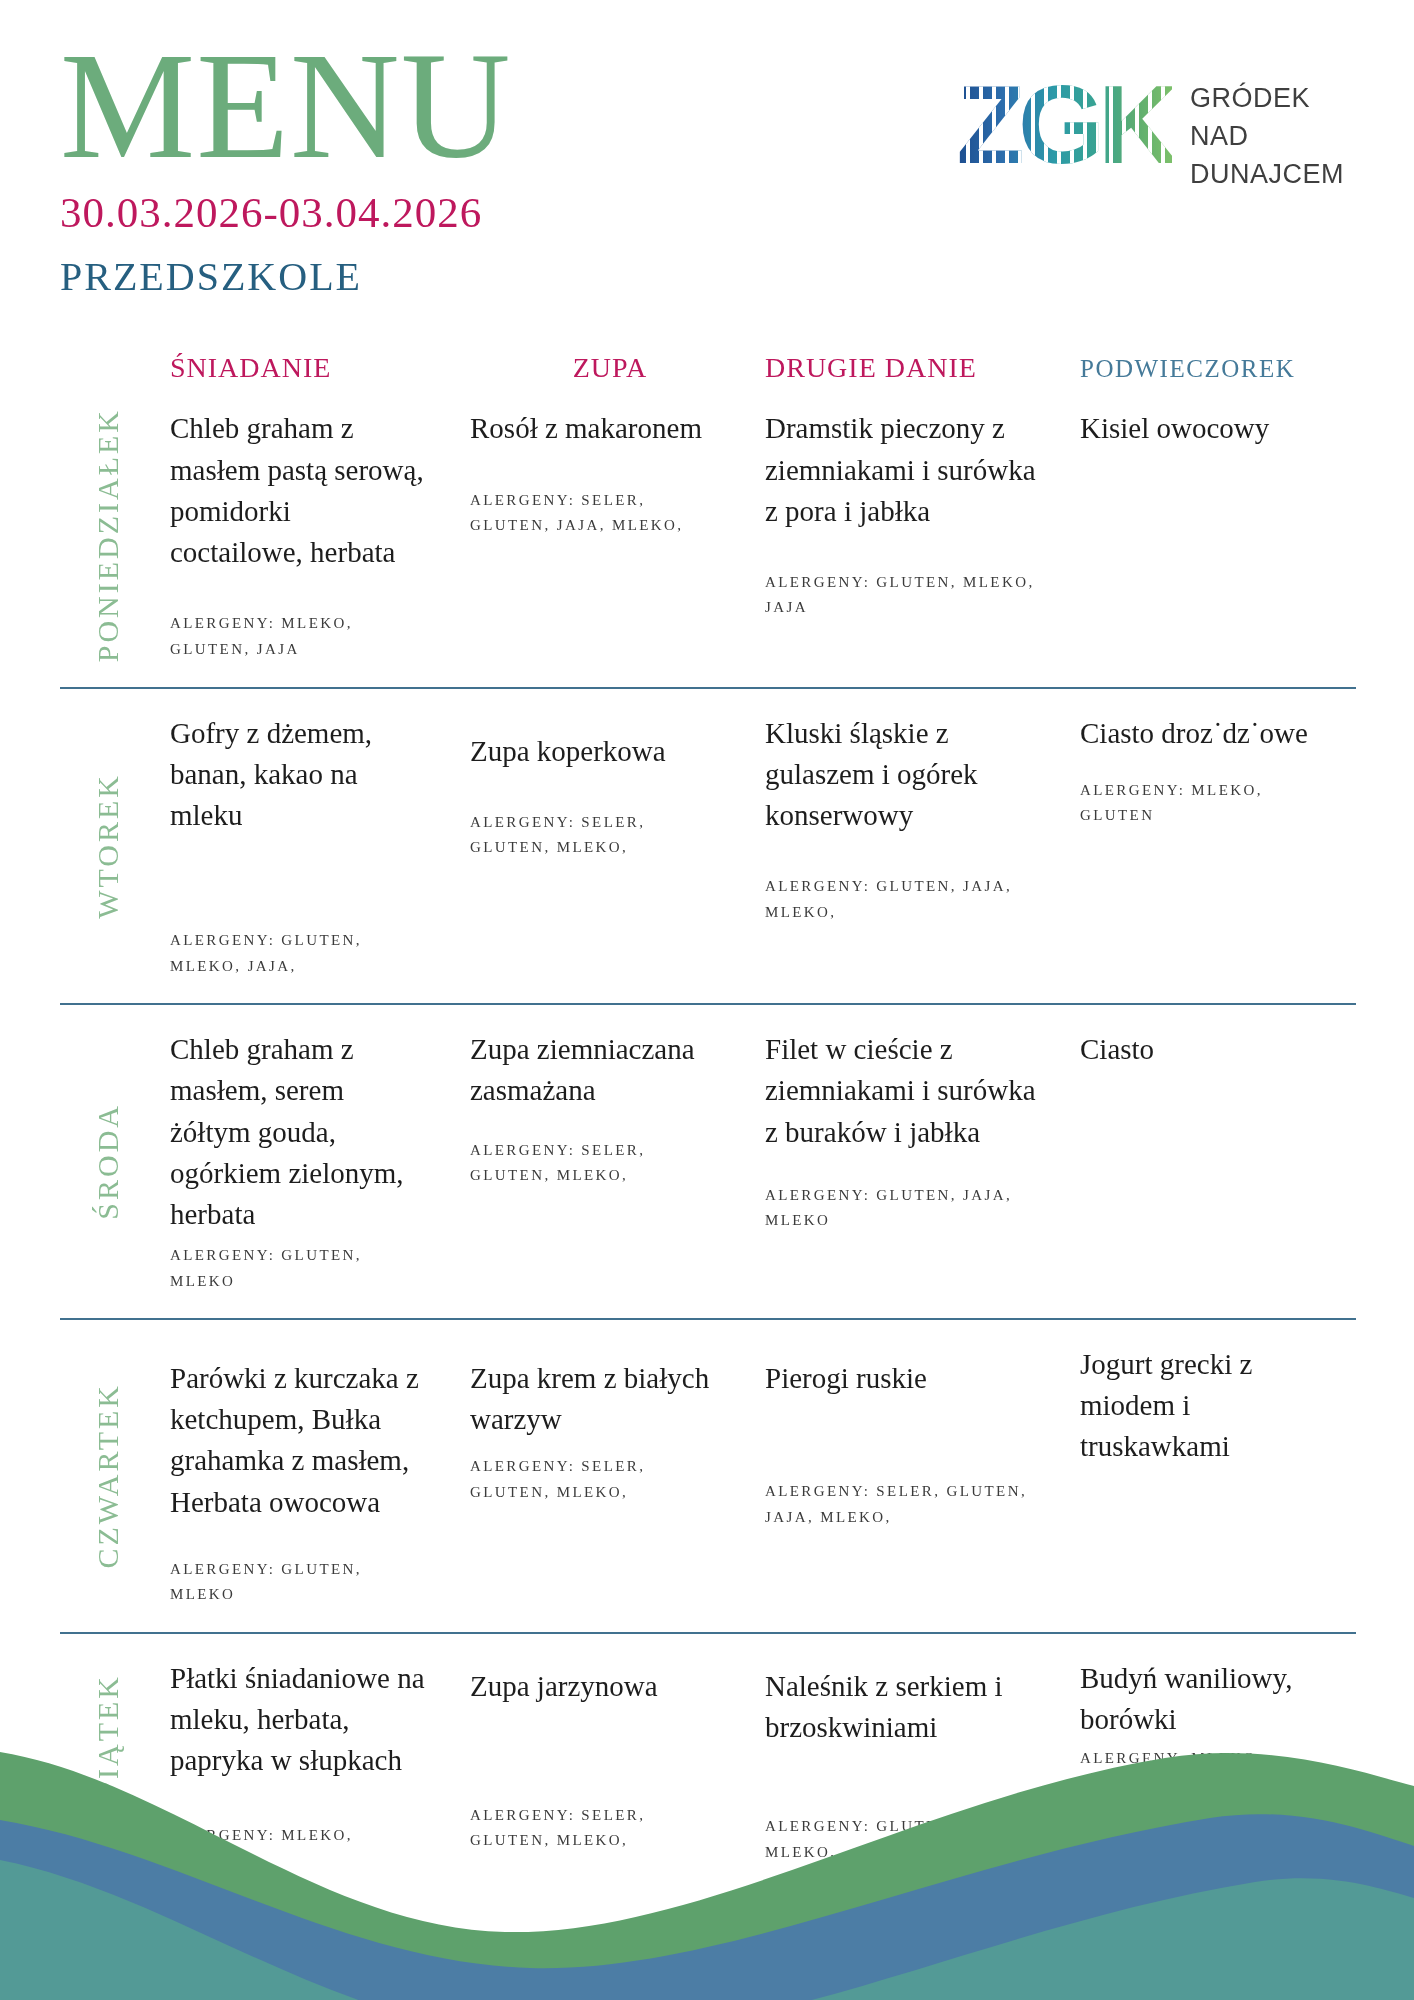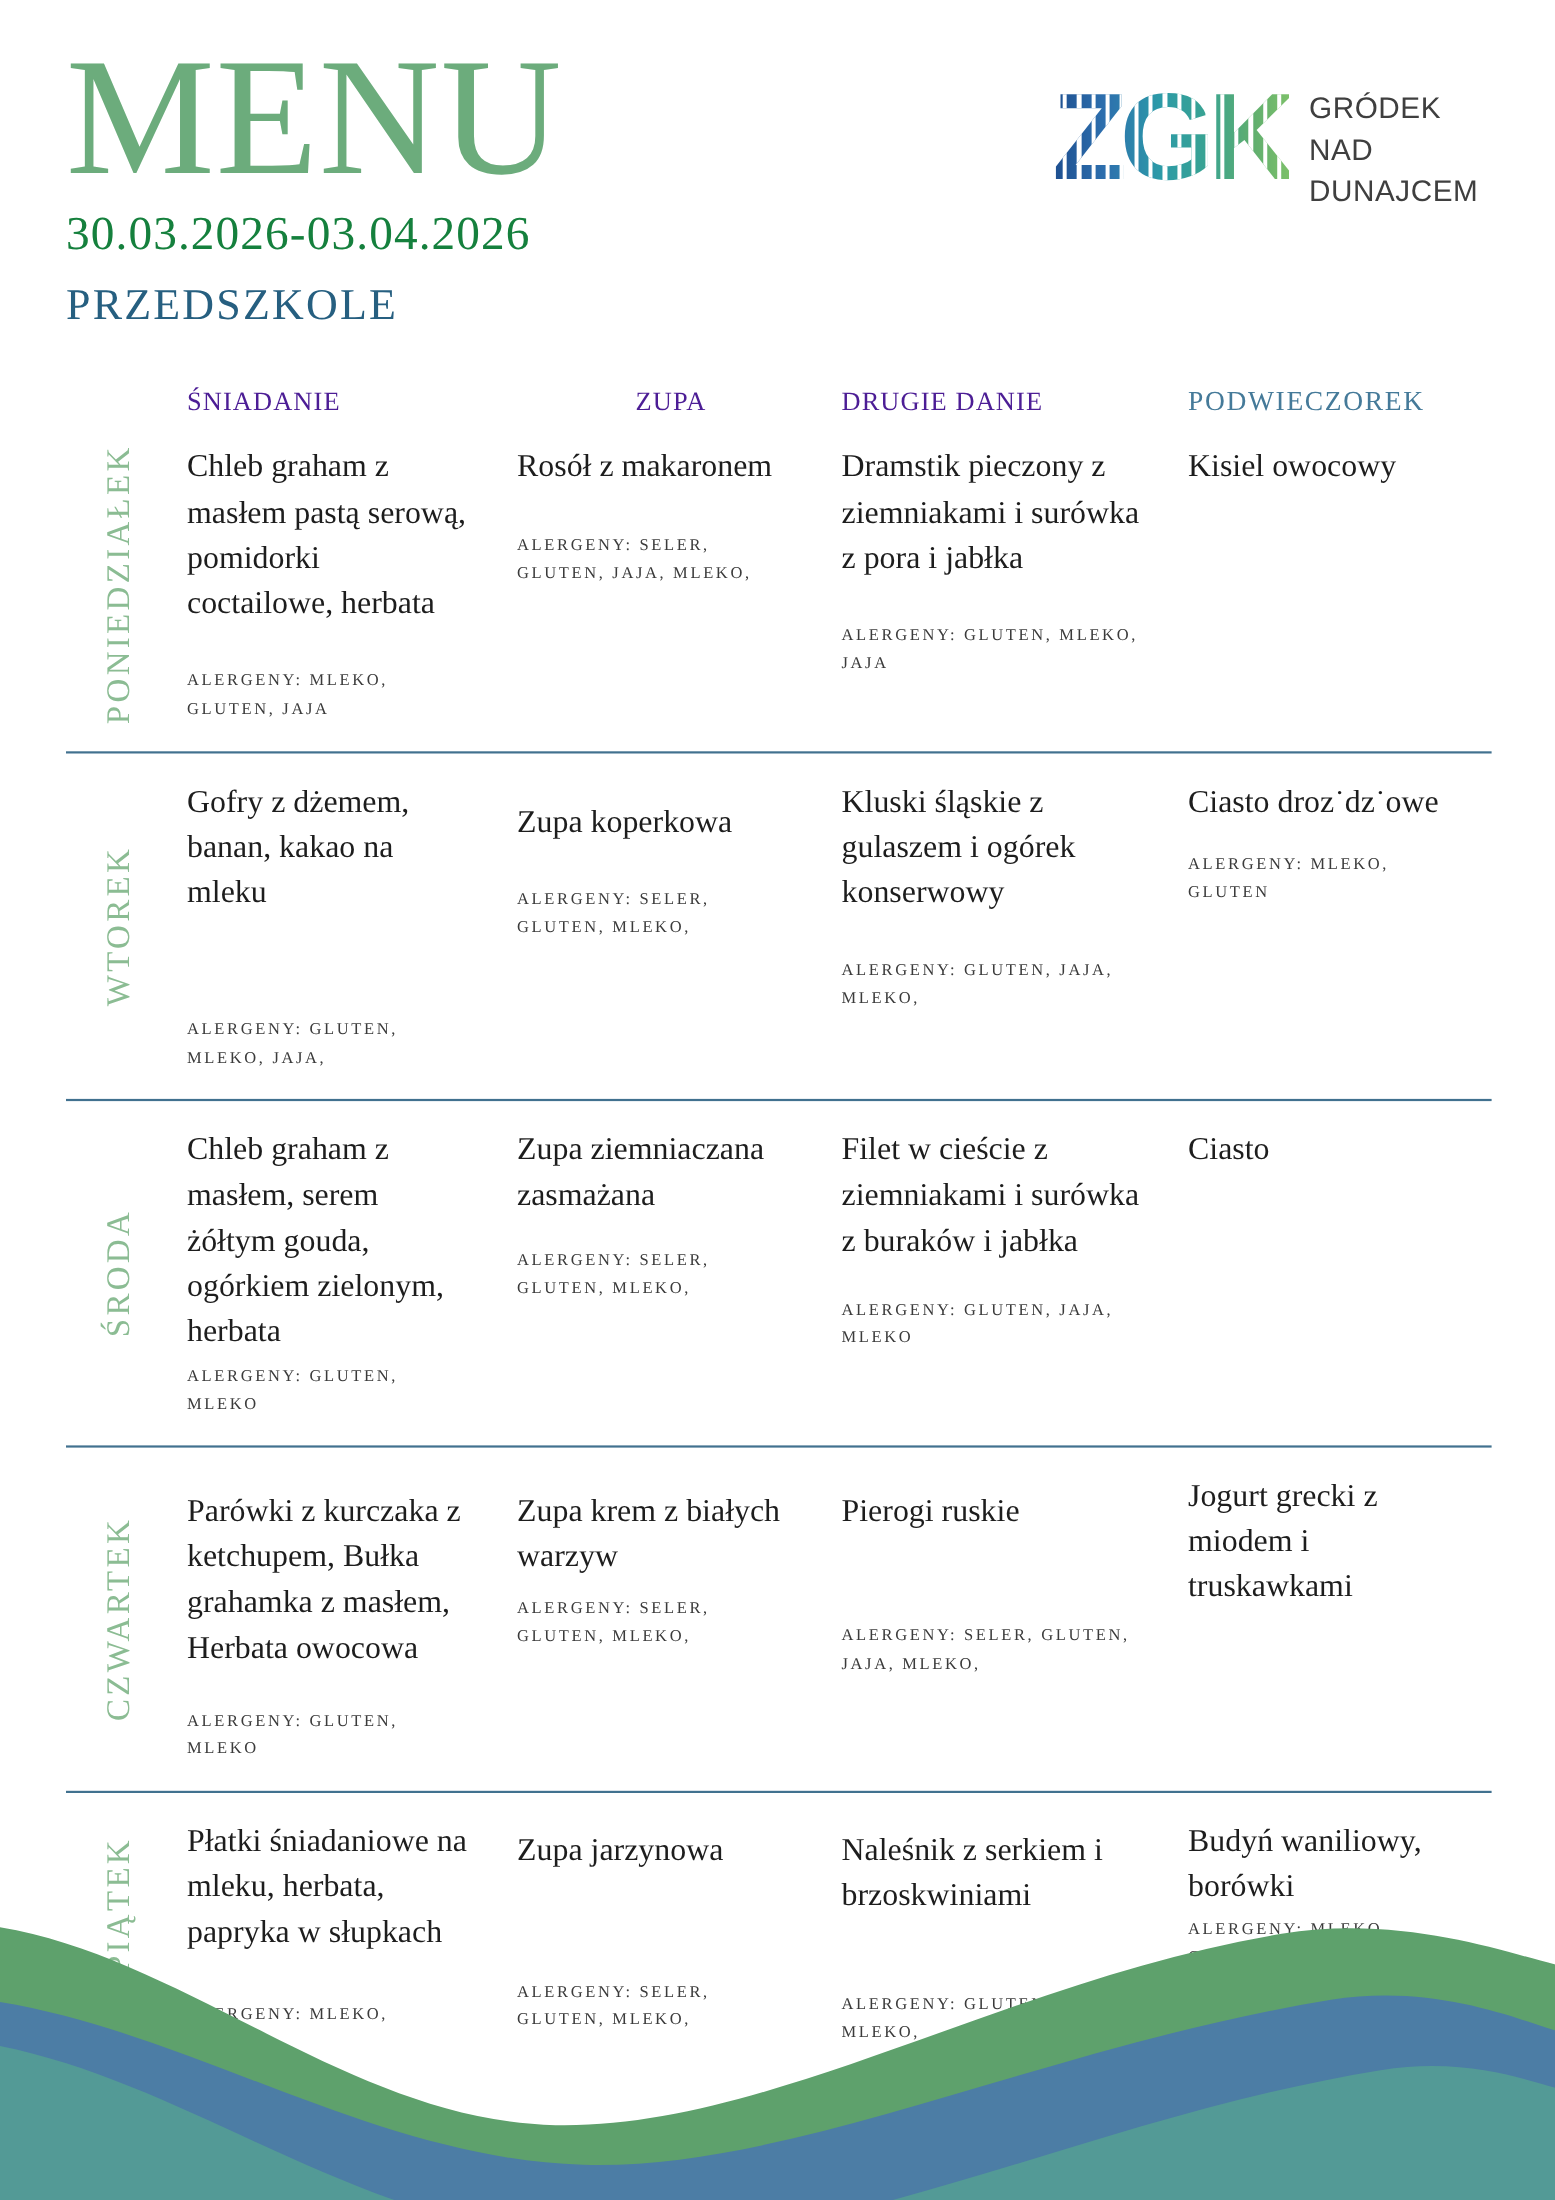--- a/index.html
+++ b/index.html
@@ -9,21 +9,21 @@
     background:#ffffff; overflow:hidden; margin:0 auto;
     font-family:"Liberation Serif","DejaVu Serif",serif;
   }
   
   .top { display:flex; justify-content:space-between; align-items:flex-start; padding:34px 70px 0 60px;gap:24px; }
   .title-block h1 {
     font-size:152px; line-height:0.95; font-weight:500;
     color:#6cac7c; letter-spacing:1px;
   }
   .date-range {
-    margin-top:10px; font-size:43px; color:#15803d; letter-spacing:1px; font-weight:500;
+    margin-top:10px; font-size:43px; color:#be185d; letter-spacing:1px; font-weight:500;
   }
   .subtitle {
     margin-top:16px; font-size:40px; color:#265f80; letter-spacing:2px; font-weight:500;
   }
   .logo { display:flex; align-items:center; gap:18px; margin-top:22px; }
   .logo-mark {
     font-family:"Liberation Sans","DejaVu Sans",sans-serif;
     font-weight:800; font-size:112px; line-height:1; letter-spacing:-7px;
     background:
       repeating-linear-gradient(90deg, rgba(255,255,255,0) 0px, rgba(255,255,255,0) 9px, #ffffff 9px, #ffffff 13px),
@@ -35,21 +35,21 @@
     font-size:27px; color:#3f3f3f; line-height:1.4; letter-spacing:0.5px;margin-top:24px;
   }
   
   .menu-table { margin:52px 58px 0 60px; }
   .head-row, .menu-row {
     display:grid;
     grid-template-columns:95px 285px 280px 300px 270px;
     column-gap:15px;
   }
   .head-row { align-items:baseline; }
-  .col-header { font-size:24px; color:#4c1d95; font-weight:500; letter-spacing:1px; }
+  .col-header { font-size:28px; color:#be185d; font-weight:500; letter-spacing:1px; }
   .col-header.center { text-align:center; }
   .col-header.small { font-size:25px; color:#457a99; letter-spacing:1.5px; }
   .menu-row { padding:24px 0 24px; }
   .menu-row.bordered { border-bottom:2px solid #41718f; }
   .day-cell { display:flex; align-items:center; justify-content:center; }
   .day-label {
     writing-mode:vertical-rl; transform:rotate(180deg);
     color:#8bbc93; font-size:30px; letter-spacing:3px; font-weight:500;
     white-space:nowrap;
   }

